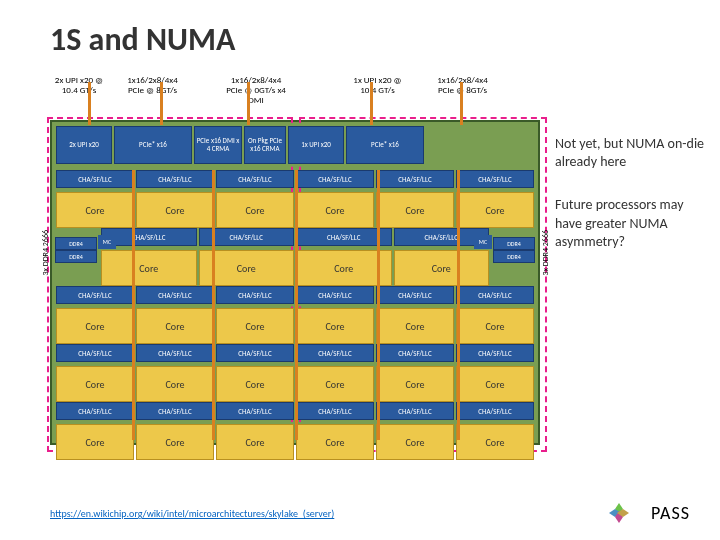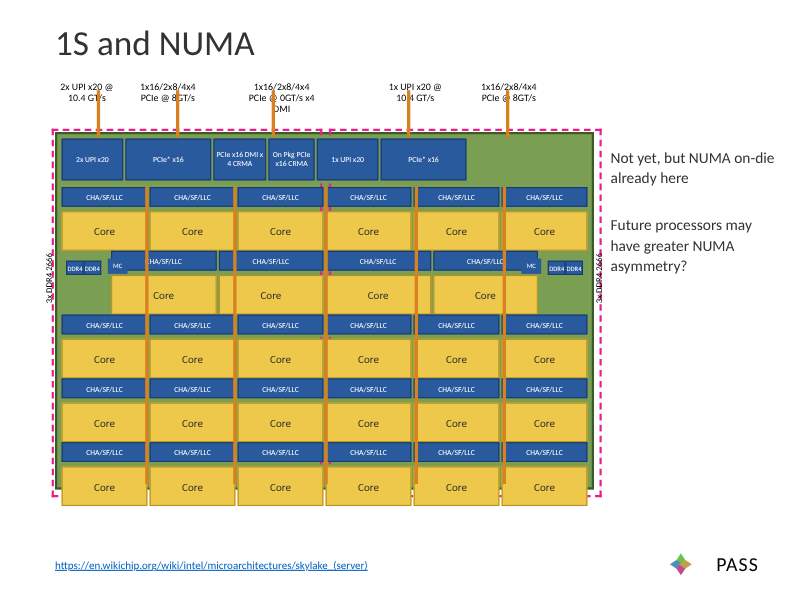--- a/index.html
+++ b/index.html
@@ -1,17 +1,17 @@
 <!DOCTYPE html>
 <html><head>
 <meta charset="utf-8">
 <style>
 *{margin:0;padding:0;box-sizing:border-box}
 body{width:720px;height:540px;background:#fff;font-family:Calibri,Arial,sans-serif;position:relative;overflow:hidden}
-.title{font-size:32px;color:#333;padding:20px 0 10px 50px;font-weight:400}
+.title{font-size:32px;color:#333;padding:20px 0 10px 50px;font-weight:700}
 .diagram{position:absolute;left:50px;top:75px;width:490px;height:400px}
 .top-labels{display:flex;height:40px;position:relative}
 .top-lbl{position:absolute;font-size:9px;text-align:center;line-height:1.1}
 .tl0{left:3px;width:52px}
 .tl1{left:75px;width:55px}
 .tl2{left:175px;width:62px}
 .tl3{left:300px;width:55px}
 .tl4{left:385px;width:55px}
 .chip{position:absolute;left:0;top:45px;width:490px;height:325px;background:#7a9e52;border:2px solid #3a5a28}
 .die-box{position:absolute;border:2px dashed}
@@ -21,21 +21,21 @@
 .band-top{top:3px;height:40px}
 .band-row{height:22px}
 .box{background:#2a5a9e;color:#fff;font-size:7px;display:flex;align-items:center;justify-content:center;text-align:center;line-height:1.1;border:1px solid #1a3a6e;margin:1px}
 .box-upi{width:56px;height:38px}
 .box-pcie{width:78px;height:38px}
 .box-dmi{width:48px;height:38px}
 .box-onpkg{width:42px;height:38px}
 .cha{flex:1;height:18px;background:#2a5a9e;color:#fff;font-size:7px;display:flex;align-items:center;justify-content:center;border:1px solid #1a3a6e;margin:0 1px}
 .core-row{height:36px;display:flex}
 .core{flex:1;background:#edc84a;color:#333;font-size:10px;display:flex;align-items:center;justify-content:center;border:1px solid #b89020;margin:0 1px}
-.mem-band{position:absolute;height:30px;display:flex;flex-direction:row;justify-content:center}
+.mem-band{position:absolute;height:30px;display:flex;flex-direction:column;justify-content:flex-start}
 .mem-l{left:3px;top:115px;width:42px}
 .mem-r{right:3px;top:115px;width:42px}
 .mc{position:absolute;width:18px;height:14px;background:#2a5a9e;color:#fff;font-size:6px;display:flex;align-items:center;justify-content:center}
 .mc-l{left:46px;top:113px}
 .mc-r{right:46px;top:113px}
 .ddr{height:13px;background:#2a5a9e;color:#fff;font-size:6px;display:flex;align-items:center;justify-content:center;border:1px solid #1a3a6e}
 .side-lbl{position:absolute;font-size:8px;writing-mode:vertical-rl;transform:rotate(180deg)}
 .sl-l{left:-12px;top:108px}
 .sl-r{right:-12px;top:108px}
 .arrow{position:absolute;background:#d98020}

